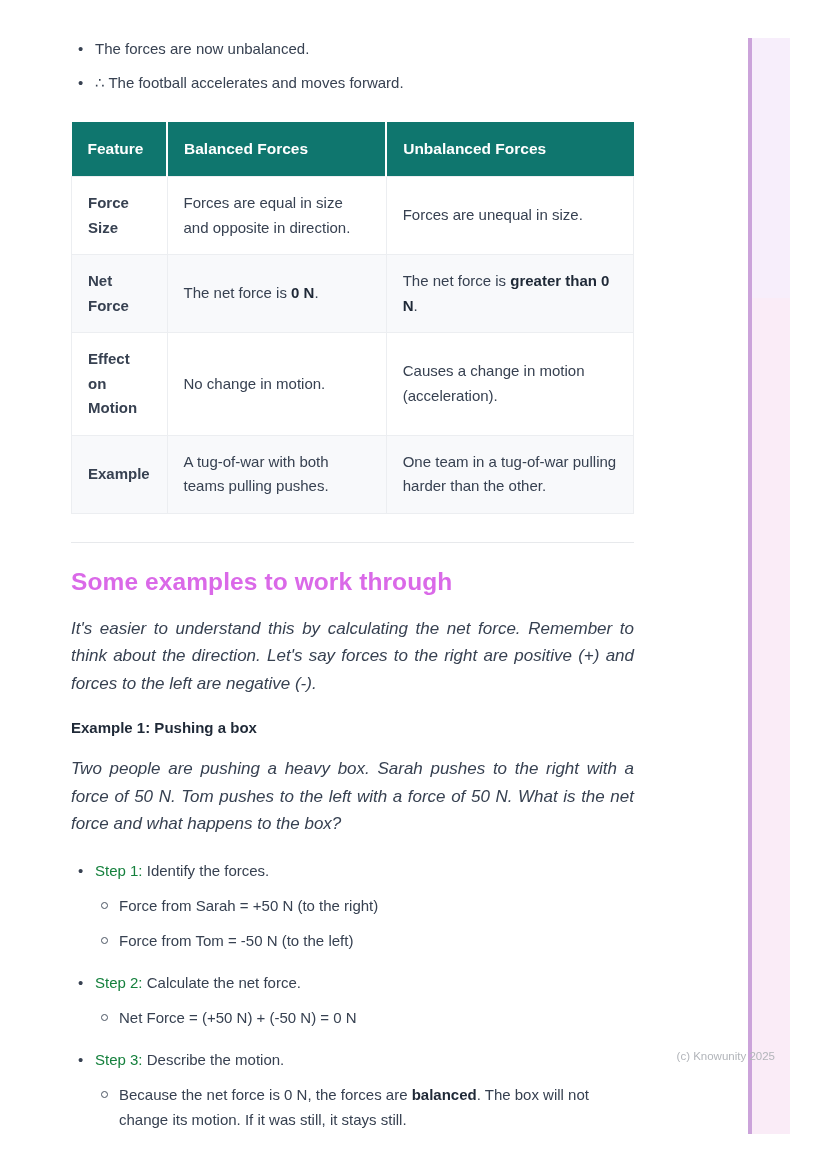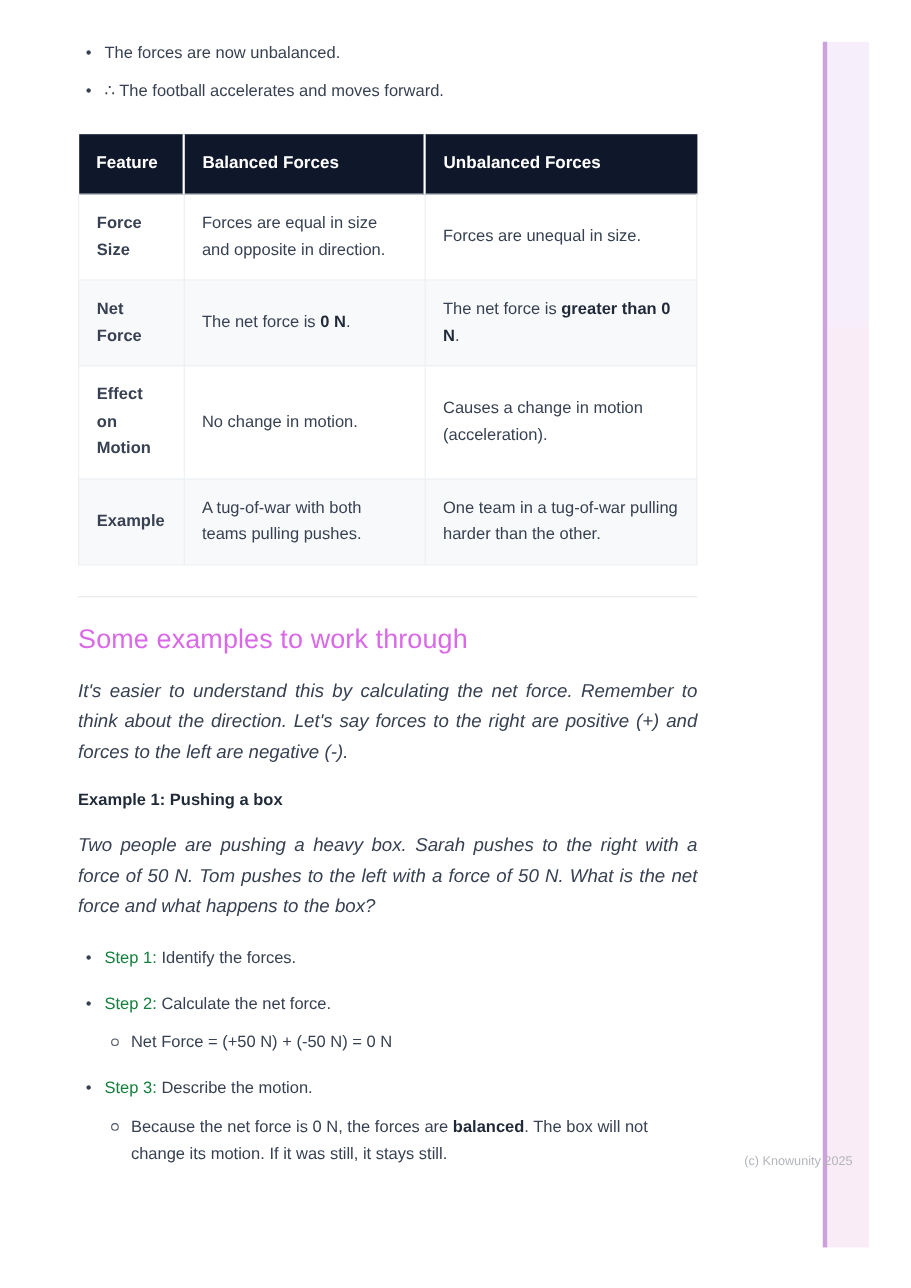--- a/index.html
+++ b/index.html
@@ -42,21 +42,21 @@
     color: #374151; font-size: 15px;
   }
 
   
   .data-table {
     width: 100%; margin-top: 30px;
     border-collapse: collapse;
     font-size: 15px;
   }
   .data-table th {
-    background: #0f172a; color: #ffffff;
+    background: #0f766e; color: #ffffff;
     font-weight: 600; font-size: 15.5px;
     text-align: left; padding: 18px 16px;
     border: none;
   }
   .data-table th + th { border-left: 2px solid #ffffff; }
   .data-table td {
     border: 1px solid #eceef1;
     padding: 14px 16px;
     line-height: 24.5px;
     vertical-align: middle;
@@ -69,21 +69,21 @@
   .feature-cell { font-weight: bold; color: #1f2937; }
   .b { font-weight: bold; color: #1f2937; }
 
   .section-divider {
     border: none; border-top: 1px solid #e7e9ec;
     margin: 28px 0 0 0;
   }
 
   .section-heading {
     margin: 25px 0 0 0;
-    font-size: 24.5px; font-weight: normal;
+    font-size: 24.5px; font-weight: bold;
     color: #da69e8;
     letter-spacing: 0.1px;
   }
 
   .para {
     margin: 19px 0 0 0;
     font-size: 17px; line-height: 27.5px;
     text-align: justify;
     font-style: italic;
   }
@@ -171,20 +171,24 @@
 
   <p class="para">It's easier to understand this by calculating the net force. Remember to think about the direction. Let's say forces to the right are positive (+) and forces to the left are negative (-).</p>
 
   <p class="example-title">Example 1: Pushing a box</p>
 
   <p class="para">Two people are pushing a heavy box. Sarah pushes to the right with a force of 50 N. Tom pushes to the left with a force of 50 N. What is the net force and what happens to the box?</p>
 
   <ul class="steps">
     <li class="step">
       <span class="step-label">Step 1:</span><span> Identify the forces.</span>
+      <ul class="subs">
+        <li class="sub"><span>Force from Sarah = +50 N (to the right)</span></li>
+        <li class="sub"><span>Force from Tom = -50 N (to the left)</span></li>
+      </ul>
     </li>
     <li class="step">
       <span class="step-label">Step 2:</span><span> Calculate the net force.</span>
       <ul class="subs">
         <li class="sub"><span>Net Force = (+50 N) + (-50 N) = 0 N</span></li>
       </ul>
     </li>
     <li class="step">
       <span class="step-label">Step 3:</span><span> Describe the motion.</span>
       <ul class="subs">

